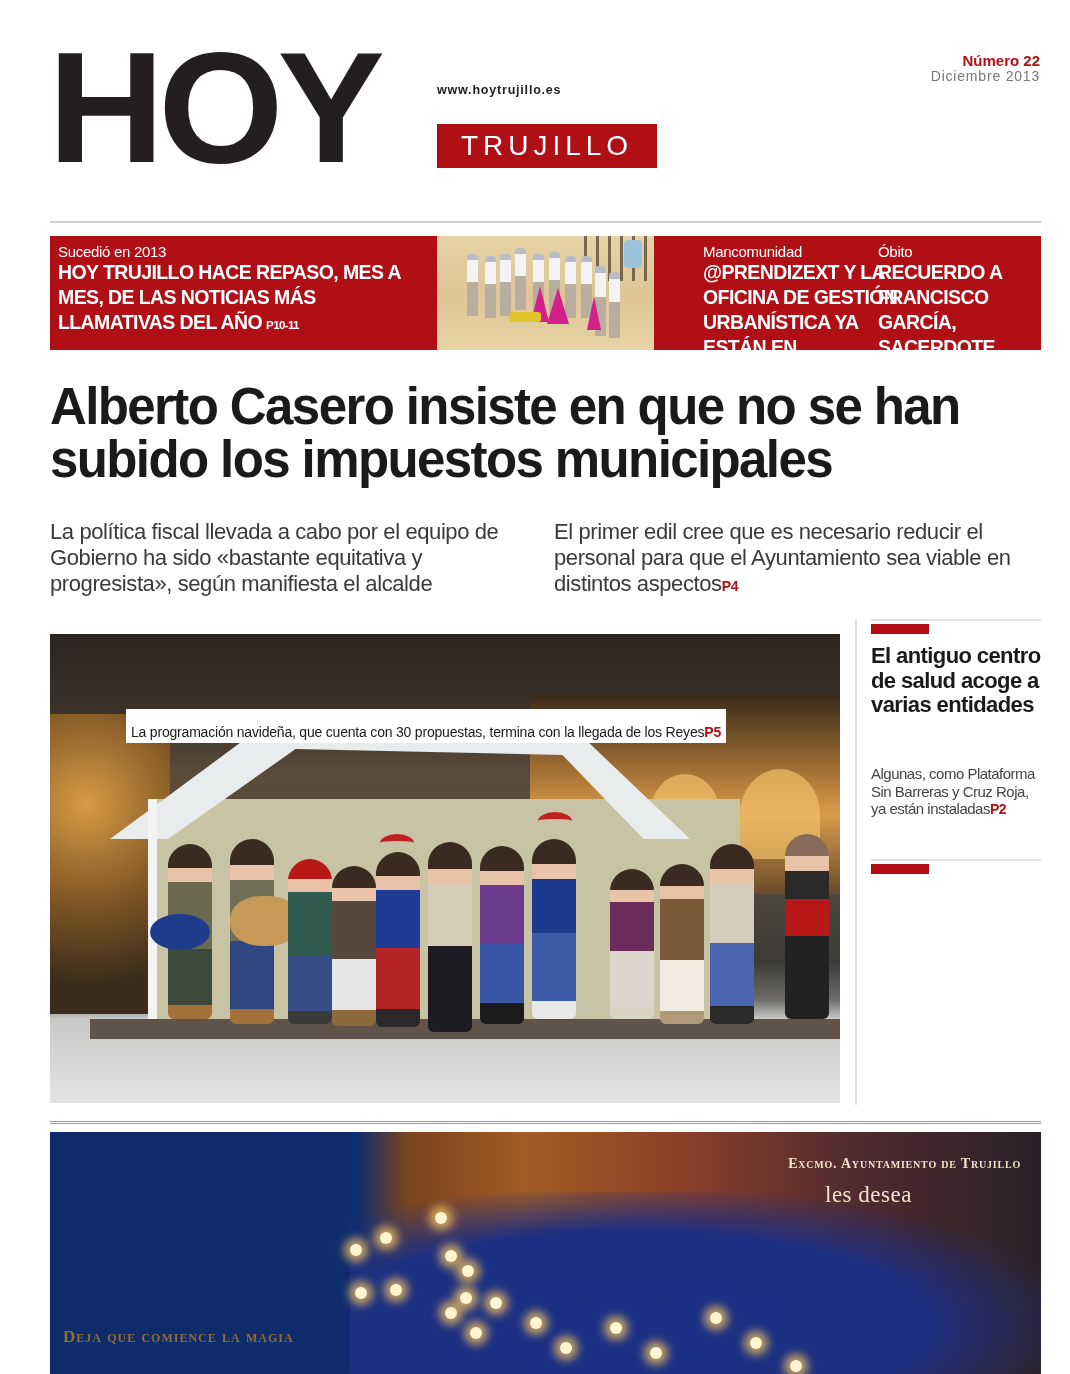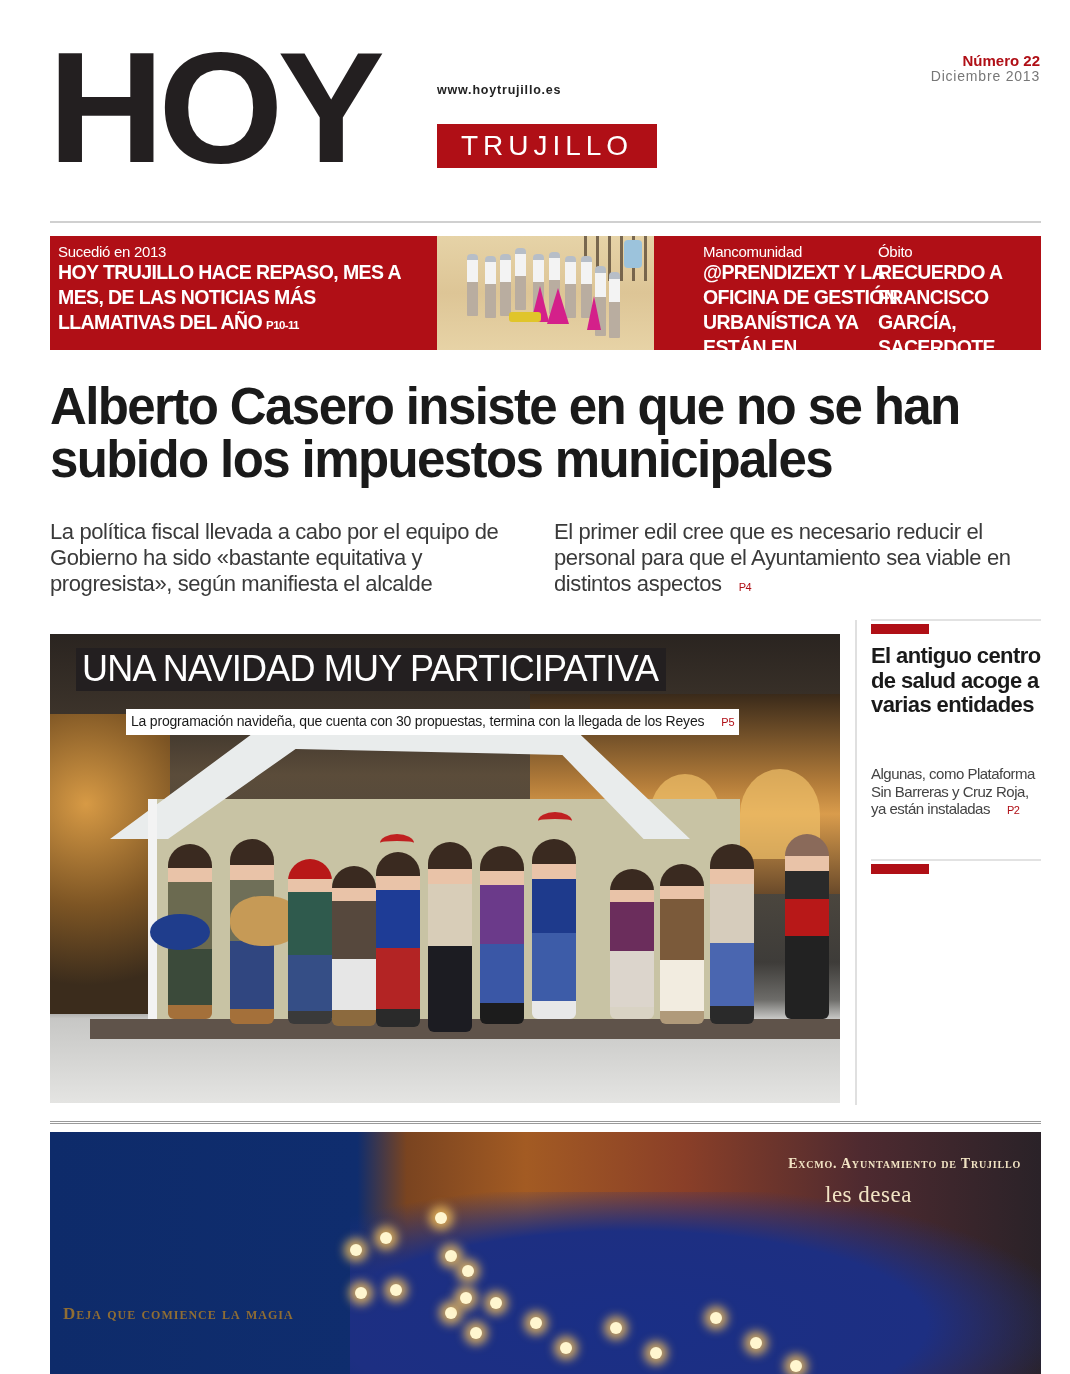--- a/index.html
+++ b/index.html
@@ -62,21 +62,21 @@
   .lead-headline {
     position: absolute; left: 50px; top: 380px; width: 990px;
     font-family: "Liberation Sans Narrow", "Liberation Sans", sans-serif; font-weight: bold;
     font-size: 51px; line-height: 53px; letter-spacing: -1.6px; color: #1a1a1a;
   }
   .lead-deck {
     position: absolute; top: 519px; font-size: 22px; line-height: 26px; color: #3a3a3a; letter-spacing: -0.4px;
   }
   .lead-deck-left { left: 50px; width: 470px; }
   .lead-deck-right { left: 554px; width: 470px; }
-  .pageref-red { color: #b00f16; font-size: 11px; font-weight: normal; margin-left: 17px; vertical-align: baseline; }
+  .pageref-red { color: #b00f16; font-size: 14px; font-weight: bold; margin-left: 0; vertical-align: baseline; }
 
   
   .main-photo {
     position: absolute; left: 50px; top: 634px; width: 790px; height: 469px; overflow: hidden;
     background: linear-gradient(180deg, #2a2420 0%, #3d342b 18%, #5b4c3a 30%, #4b463e 55%, #3e3c39 70%, #6d6c69 78%, #c7c7c5 82%, #e4e4e2 100%);
   }
   .main-photo .building-left { position: absolute; left: 0; top: 80px; width: 120px; height: 300px; background: radial-gradient(circle at 30% 30%, #d79a45 0%, #7d5524 45%, #3b2c1c 80%); }
   .main-photo .building-right { position: absolute; right: 0; top: 60px; width: 310px; height: 200px; background: linear-gradient(180deg,#3a2a1a 0%,#b47d3a 45%, #d99c4c 60%, #6a4a2a 100%); }
   .main-photo .arch { position: absolute; border-radius: 50% 50% 0 0; background: #f0c06a; opacity: 0.7; }
   .main-photo .stage-roof {
@@ -88,22 +88,22 @@
   .main-photo .window { position: absolute; left: 190px; top: 225px; width: 30px; height: 38px; background: repeating-linear-gradient(90deg,#fff 0 2px,#2a2a2a 2px 8px); }
   .main-photo .platform { position: absolute; left: 40px; top: 385px; width: 760px; height: 20px; background: #5f534a; }
   .main-photo .kid {
     position: absolute; width: 44px; border-radius: 22px 22px 6px 6px;
   }
   .photo-title {
     position: absolute; left: 26px; top: 14px; padding: 2px 8px 3px 6px; background: #231f20; color: #fff;
     font-family: "Liberation Sans Narrow", "Liberation Sans", sans-serif; font-size: 36px; line-height: 38px; letter-spacing: -0.8px;
   }
   .photo-caption {
-    position: absolute; left: 76px; top: 75px; padding: 1px 5px 2px 5px; background: #ffffff; color: #1a1a1a;
-    font-family: "Liberation Sans Narrow", "Liberation Sans", sans-serif; font-size: 14px; line-height: 22px; letter-spacing: -0.2px;
+    position: absolute; left: 76px; top: 75px; padding: 15px 5px 2px 5px; background: #ffffff; color: #1a1a1a;
+    font-family: "Liberation Sans Narrow", "Liberation Sans", sans-serif; font-size: 14px; line-height: 17px; letter-spacing: -0.2px;
   }
 
   
   .sidebar-vrule { position: absolute; left: 855px; top: 620px; width: 2px; height: 485px; background: #e0e0e0; }
   .side-story { position: absolute; left: 871px; width: 170px; }
   .side-story .topline { position: absolute; left: 0; top: 0; width: 170px; height: 2px; background: #e2e2e2; }
   .side-story .redbar { position: absolute; left: 0; top: 5px; width: 58px; height: 10px; background: #b00f16; }
   .side-story .title {
     position: absolute; left: 0; top: 25px; width: 170px;
     font-family: "Liberation Sans Narrow", "Liberation Sans", sans-serif; font-weight: bold;
@@ -219,21 +219,20 @@
   <div class="kid" style="left:378px;top:208px;height:190px;background:linear-gradient(180deg,#3a2a20 0 14%,#e9c3a8 14% 22%,#d8cdb8 22% 55%,#1c1c22 55% 100%);"></div>
   <div class="kid" style="left:430px;top:212px;height:178px;background:linear-gradient(180deg,#3a2a20 0 14%,#e9c3a8 14% 22%,#6b3a8a 22% 55%,#3a57a6 55% 88%,#1c1c1c 88%);"></div>
   <div class="kid" style="left:482px;top:205px;height:180px;background:linear-gradient(180deg,#3a2a20 0 14%,#e9c3a8 14% 22%,#1e3a8c 22% 52%,#3d5ca8 52% 90%,#e8e8e8 90%);"></div>
   <div style="position:absolute;left:488px;top:178px;width:34px;height:18px;border-top:7px solid #c02020;border-radius:50%;"></div>
   <div style="position:absolute;left:330px;top:200px;width:34px;height:18px;border-top:7px solid #c02020;border-radius:50%;"></div>
   <div class="kid" style="left:560px;top:235px;height:150px;background:linear-gradient(180deg,#3a2a20 0 14%,#e9c3a8 14% 22%,#6b2d5c 22% 55%,#dcd5cc 55% 92%,#d9d3c4 92%);"></div>
   <div class="kid" style="left:610px;top:230px;height:160px;background:linear-gradient(180deg,#3a2a20 0 14%,#e9c3a8 14% 22%,#7b5a3a 22% 60%,#f2ece0 60% 92%,#b09a7a 92%);"></div>
   <div class="kid" style="left:660px;top:210px;height:180px;background:linear-gradient(180deg,#3a2a20 0 14%,#e9c3a8 14% 22%,#d6ccbc 22% 55%,#4a66b0 55% 90%,#2a2a2a 90%);"></div>
   <div class="kid" style="left:735px;top:200px;height:185px;background:linear-gradient(180deg,#8a6a5a 0 12%,#e9c3a8 12% 20%,#2a2a2a 20% 35%,#b81818 35% 55%,#222 55% 100%);"></div>
 
-  <div class="photo-title">UNA NAVIDAD MUY PARTICIPATIVA</div>
   <div class="photo-caption"><span>La programación navideña, que cuenta con 30 propuestas, termina con la llegada de los Reyes</span><span class="pageref-red">P5</span></div>
 </div>
 
 <div class="sidebar-vrule"></div>
 
 <div class="side-story side-1">
   <div class="topline"></div>
   <div class="redbar"></div>
   <div class="title">El antiguo centro de salud acoge a varias entidades</div>
   <div class="summary"><span>Algunas, como Plataforma Sin Barreras y Cruz Roja, ya están instaladas</span><span class="pageref-red">P2</span></div>
@@ -259,16 +258,16 @@
   <div class="light" style="left:440px;top:165px;"></div>
   <div class="light" style="left:420px;top:195px;"></div>
   <div class="light" style="left:480px;top:185px;"></div>
   <div class="light" style="left:510px;top:210px;"></div>
   <div class="light" style="left:560px;top:190px;"></div>
   <div class="light" style="left:600px;top:215px;"></div>
   <div class="light" style="left:660px;top:180px;"></div>
   <div class="light" style="left:700px;top:205px;"></div>
   <div class="light" style="left:740px;top:228px;"></div>
 
-  <div class="ad-tagline" style="top:172px;">Deja que comience la magia</div>
+  <div class="ad-tagline" style="top:195px;">Deja que comience la magia</div>
   <div class="ad-sponsor">Excmo. Ayuntamiento de Trujillo</div>
   <div class="ad-wish">les desea</div>
 </div>
 
 </body></html>

